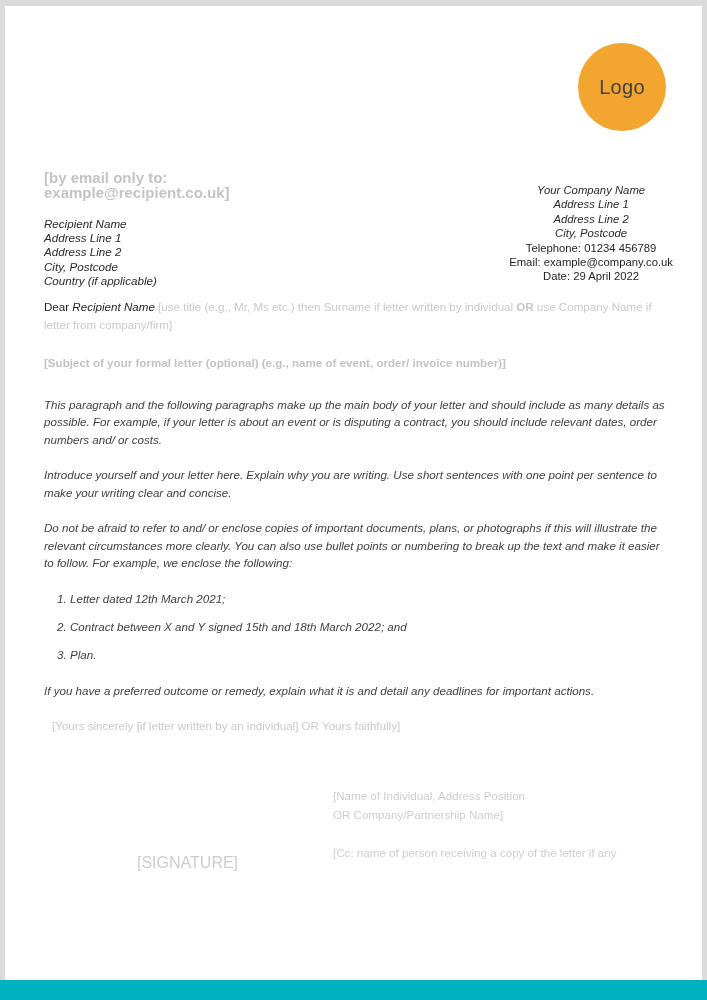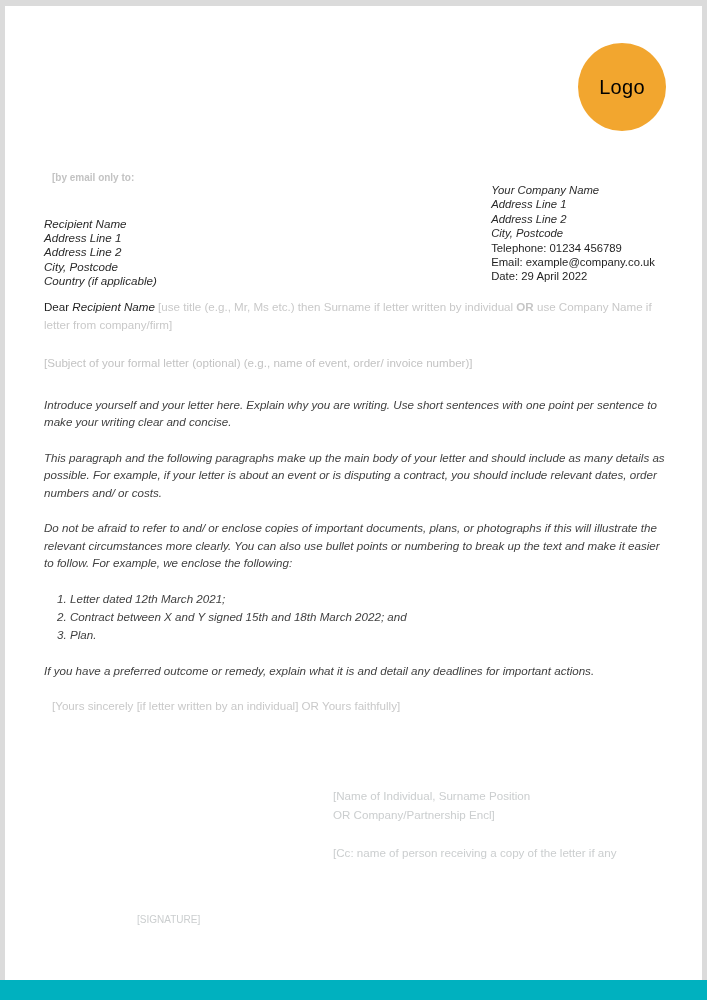--- a/index.html
+++ b/index.html
@@ -10,55 +10,55 @@
   .edge{position:absolute;background:#dbdbdb;}
   .edge-top{left:0;top:0;width:707px;height:6px;}
   .edge-left{left:0;top:0;width:5px;height:980px;}
   .edge-right{right:0;top:0;width:5px;height:980px;}
   .footer-bar{position:absolute;left:0;bottom:0;width:707px;height:20px;background:#00b1bf;}
 
   .logo{
     position:absolute;left:578px;top:43px;width:88px;height:88px;border-radius:50%;
     background:#f2a62f;display:flex;align-items:center;justify-content:center;
   }
-  .logo span{color:#000000;font-size:20px;letter-spacing:.3px;}
+  .logo span{color:#404040;font-size:20px;letter-spacing:.3px;}
 
   .email-note{
-    position:absolute;left:52px;top:170px;width:190px;
-    color:#c3c3c3;font-weight:bold;font-size:10px;line-height:15px;
+    position:absolute;left:44px;top:170px;width:190px;
+    color:#c3c3c3;font-weight:bold;font-size:15px;line-height:15px;
   }
   .recipient-block{
     position:absolute;left:44px;top:217px;
     color:#2a2a2a;font-style:italic;font-size:11.6px;line-height:14.2px;
   }
   .company-block{
-    position:absolute;right:52px;top:183px;text-align:left;
+    position:absolute;right:34px;top:183px;text-align:center;
     color:#1f1f1f;font-size:11.3px;line-height:14.4px;
   }
   .company-block .it{font-style:italic;color:#2a2a2a;}
 
   .letter-body{
     position:absolute;left:44px;top:298px;width:622px;
     font-size:11.6px;line-height:17.5px;color:#3f3f3f;
   }
   .letter-body p{margin:0 0 18px 0;}
   .salutation{margin:0 0 21px 0 !important;font-style:normal;color:#1f1f1f;}
   .salutation .name{font-style:italic;}
   .salutation .hint{color:#c9c9c9;}
   .salutation .hint-or{color:#c6c6c6;font-weight:bold;}
-  .subject{margin:0 0 24px 0 !important;color:#c3c3c3;font-weight:normal;}
+  .subject{margin:0 0 24px 0 !important;color:#c3c3c3;font-weight:bold;}
   .body-par{font-style:italic;}
   .enclosure-list{margin:6px 0 18px 0;padding-left:26px;font-style:italic;}
-  .enclosure-list li{line-height:18px;}
+  .enclosure-list li{line-height:18px;margin-top:10px;}
   .p-last{margin-bottom:24px !important;}
   .sign-off{color:#c9c9c9;font-style:normal;margin:8px !important;}
 
   .signature-placeholder{
-    position:absolute;left:137px;top:914px;
-    color:#cbcecf;font-size:10px;
+    position:absolute;left:137px;top:854px;
+    color:#cbcecf;font-size:16px;
   }
   .sig-column{
     position:absolute;left:333px;top:786px;width:334px;
     color:#cbcecf;font-size:11.6px;line-height:19px;
   }
   .sig-column p{margin:0 0 19px 0;}
   .sig-column .encl{margin-bottom:17px;}
 </style>
 </head>
 <body>
@@ -69,20 +69,21 @@
   <div class="edge edge-left"></div>
   <div class="edge edge-right"></div>
   <div class="footer-bar"></div>
 
   <div class="logo">
     <span>Logo</span>
   </div>
 
   <div class="email-note">
     <div>[by email only to:</div>
+    <div>example@recipient.co.uk]</div>
   </div>
 
   <div class="recipient-block">
     <div>Recipient Name</div>
     <div>Address Line 1</div>
     <div>Address Line 2</div>
     <div>City, Postcode</div>
     <div>Country (if applicable)</div>
   </div>
 
@@ -94,40 +95,40 @@
     <div>Telephone: 01234 456789</div>
     <div>Email: example@company.co.uk</div>
     <div>Date: 29 April 2022</div>
   </div>
 
   <div class="letter-body">
     <p class="salutation"><span>Dear </span><span class="name">Recipient Name</span><span class="hint"> [use title (e.g., Mr, Ms etc.) then Surname if letter written by individual </span><span class="hint-or">OR</span><span class="hint"> use Company Name if letter from company/firm]</span></p>
 
     <p class="subject">[Subject of your formal letter (optional) (e.g., name of event, order/ invoice number)]</p>
 
+    <p class="body-par">This paragraph and the following paragraphs make up the main body of your letter and should include as many details as possible. For example, if your letter is about an event or is disputing a contract, you should include relevant dates, order numbers and/ or costs.</p>
     <p class="body-par">Introduce yourself and your letter here. Explain why you are writing. Use short sentences with one point per sentence to make your writing clear and concise.</p>
-    <p class="body-par">This paragraph and the following paragraphs make up the main body of your letter and should include as many details as possible. For example, if your letter is about an event or is disputing a contract, you should include relevant dates, order numbers and/ or costs.</p>
     <p class="body-par">Do not be afraid to refer to and/ or enclose copies of important documents, plans, or photographs if this will illustrate the relevant circumstances more clearly. You can also use bullet points or numbering to break up the text and make it easier to follow. For example, we enclose the following:</p>
 
     <ol class="enclosure-list">
       <li>Letter dated 12th March 2021;</li>
       <li>Contract between X and Y signed 15th and 18th March 2022; and</li>
       <li>Plan.</li>
     </ol>
 
     <p class="body-par">If you have a preferred outcome or remedy, explain what it is and detail any deadlines for important actions.</p>
 
     <p class="sign-off">[Yours sincerely [if letter written by an individual] OR Yours faithfully]</p>
   </div>
 
   <div class="signature-placeholder">[SIGNATURE]</div>
 
   <div class="sig-column">
     <p>
-      <span>[Name of Individual, Surname Position</span><br>
-      <span>OR Company/Partnership Encl]</span>
+      <span>[Name of Individual, Address Position</span><br>
+      <span>OR Company/Partnership Name]</span>
     </p>
     <p>
       <span>[Cc: name of person receiving a copy of the letter if any</span><br>
     </p>
   </div>
 
 </div>
 
 </body></html>

